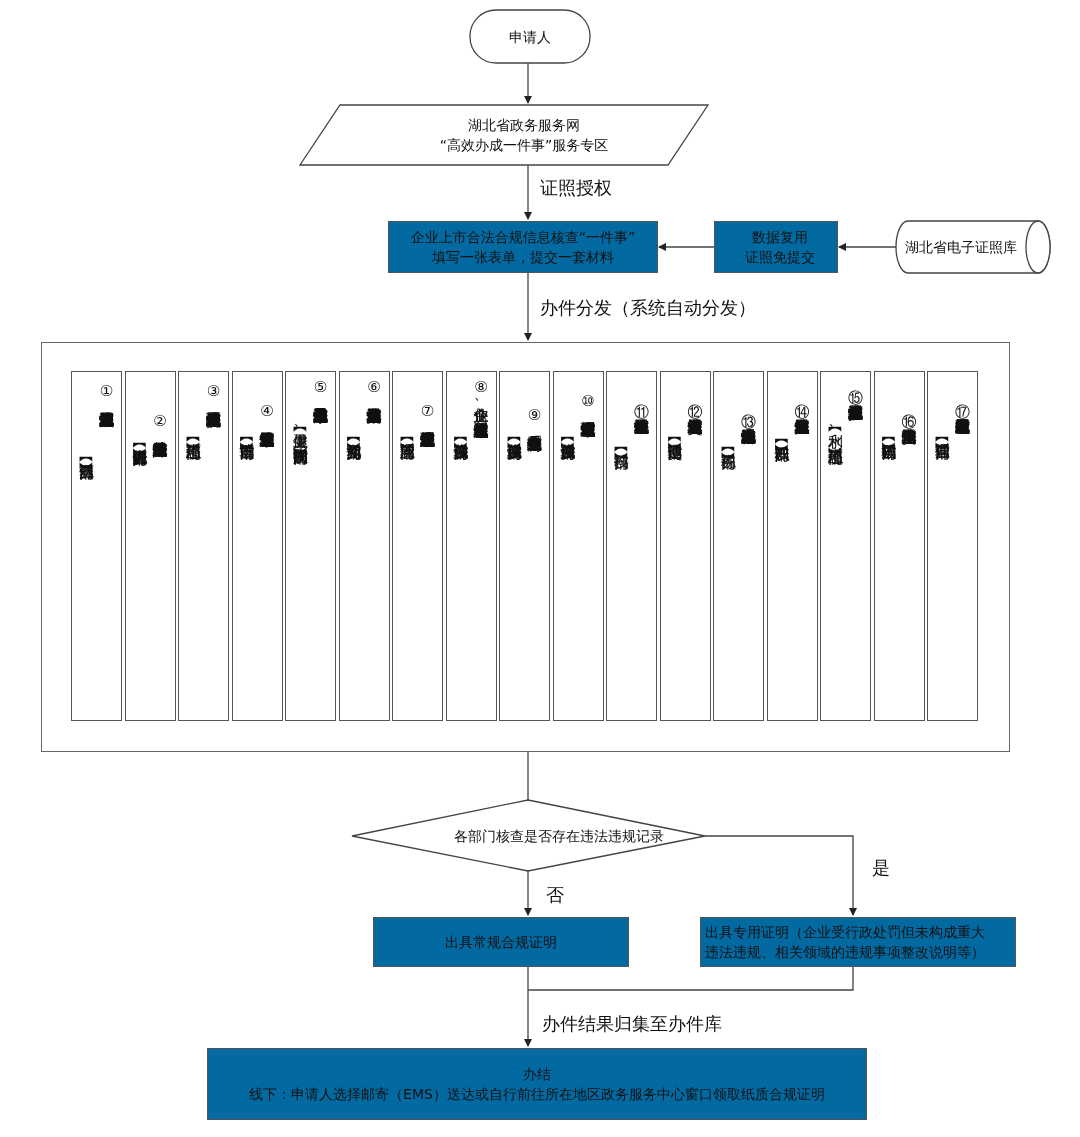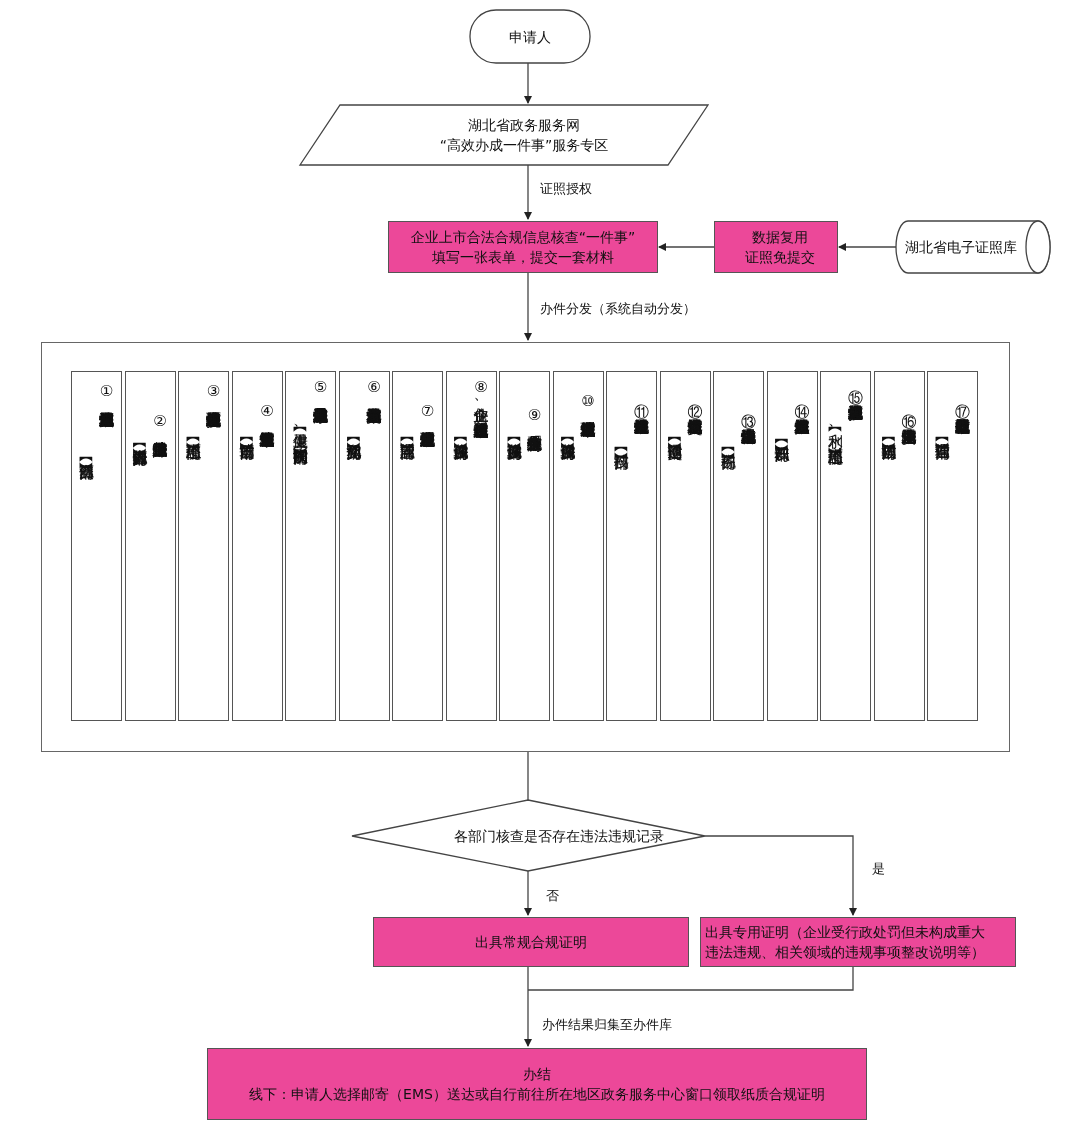--- a/index.html
+++ b/index.html
@@ -2,22 +2,22 @@
 <html><head>
 <meta charset="utf-8">
 <style>
   html, body { margin:0; padding:0; background:#ffffff; }
   body { width:1080px; height:1137px; position:relative; overflow:hidden;
          font-family:"DejaVu Sans", sans-serif; color:#111; }
   svg.links { position:absolute; left:0; top:0; width:1080px; height:1137px; }
   .node { position:absolute; box-sizing:border-box; display:flex; flex-direction:column;
           align-items:center; justify-content:center; text-align:center;
           font-size:14px; line-height:20px; }
-  .box { border:1.5px solid #555; background:#ec4899; }
-  .label { position:absolute; font-size:13px; line-height:18px; white-space:nowrap; }
+  .box { border:1.5px solid #555; background:#0369a1; }
+  .label { position:absolute; font-size:18px; line-height:18px; white-space:nowrap;font-family:Liberation Mono, monospace; }
   .col { position:absolute; top:371px; width:51px; height:350px; box-sizing:border-box;
          border:1.5px solid #555; background:#fff; display:flex; flex-direction:row;
          justify-content:center; align-items:flex-start; gap:2px; }
   .vtext { writing-mode:vertical-rl; text-orientation:upright; font-size:15px;
            line-height:18px; letter-spacing:0px; white-space:nowrap; }
   .col .main { order:2; }
   .col .dept { order:1; }
   .outer { position:absolute; left:41px; top:342px; width:969px; height:410px;
            border:1.5px solid #666; box-sizing:border-box; }
 </style>
@@ -162,21 +162,21 @@
       <span class="vtext dept" style="margin-top: 60px;">【通信管理部门】</span>
     </div>
   </div>
 
 <div class="node" style="left:392px;top:824px;width:272px;height:24px;align-items:flex-end;">
   <span>各部门核查是否存在违法违规记录</span>
 </div>
 <span class="label" style="left:872px;top:860px;">是</span>
 <span class="label" style="left:546px;top:887px;">否</span>
 
-<div class="node box" style="left:373px;top:917px;width:316px;height:50px;">
+<div class="node box" style="left:373px;top:917px;width:256px;height:50px;">
   <span>出具常规合规证明</span>
 </div>
 
 <div class="node box" style="left:700px;top:917px;width:316px;height:50px;align-items:flex-start;padding-left:4px;">
   <span>出具专用证明（企业受行政处罚但未构成重大</span>
   <span>违法违规、相关领域的违规事项整改说明等）</span>
 </div>
 
 <span class="label" style="left:542px;top:1016px;">办件结果归集至办件库</span>
 

